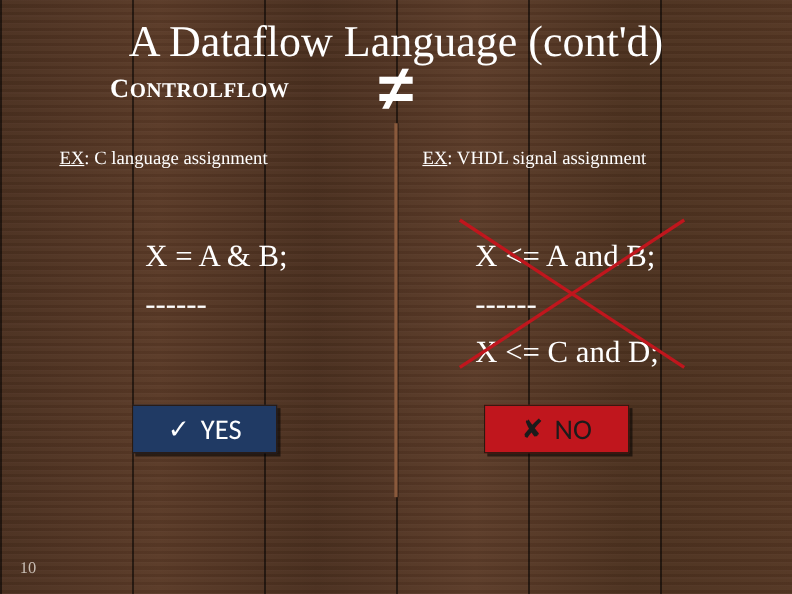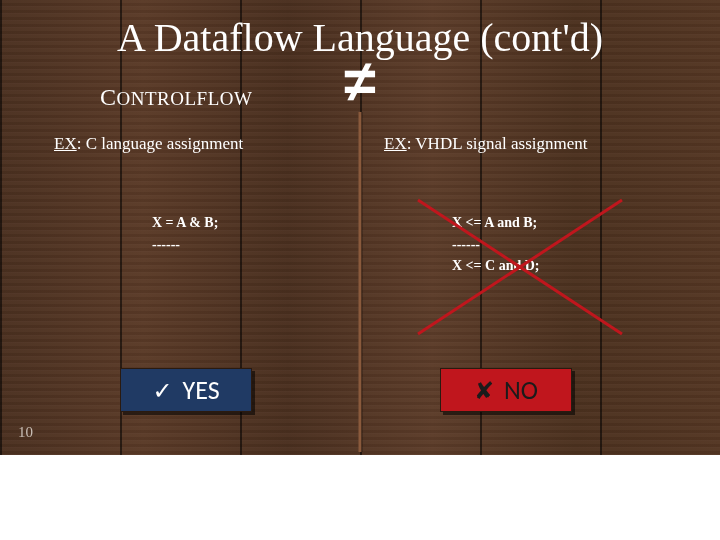--- a/index.html
+++ b/index.html
@@ -5,21 +5,21 @@
   * { margin: 0; padding: 0; box-sizing: border-box; }
   body {
     width: 720px;
     height: 540px;
     overflow: hidden;
     font-family: "Times New Roman", Georgia, serif;
     position: relative;
   }
   .slide {
     width: 720px;
-    height: 455px;
+    height: 540px;
     position: relative;
     background:
       repeating-linear-gradient(90deg,
         rgba(0,0,0,0.55) 0px, rgba(0,0,0,0.55) 2px,
         rgba(0,0,0,0.0) 2px, rgba(0,0,0,0.0) 120px),
       repeating-linear-gradient(0deg,
         rgba(255,255,255,0.03) 0px, rgba(255,255,255,0.03) 1px,
         rgba(0,0,0,0.05) 1px, rgba(0,0,0,0.05) 4px,
         rgba(255,255,255,0.02) 4px, rgba(255,255,255,0.02) 7px),
       linear-gradient(90deg, #4b3020, #5a3a27 20%, #4a2f1f 40%, #5c3c29 60%, #4c311f 80%, #543623);
@@ -40,46 +40,45 @@
     top: 52px;
     transform: translateX(-50%);
     font-size: 58px;
     color: #ffffff;
     font-family: Arial, sans-serif;
     font-weight: bold;
     line-height: 1;
   }
   .heading {
     position: absolute;
-    top: 84px;
+    top: 68px;
     color: #ffffff;
     font-size: 24px;
-    font-weight: normal;
+    font-weight: bold;
     letter-spacing: 0.5px;
   }
   .heading.left { left: 100px; }
   .heading.right { left: 446px; }
   .smallcaps { font-size: 19px; }
   .ex {
     position: absolute;
     top: 134px;
     color: #ffffff;
     font-size: 17px;
   }
   .ex.left { left: 54px; }
   .ex.right { left: 384px; }
   .u { text-decoration: underline; }
   .code {
     position: absolute;
     top: 212px;
     color: #ffffff;
-    font-size: 14px;
-    font-weight: bold;
+    font-size: 28px;
+    font-weight: normal;
     line-height: 1.55;
-    margin-left: 20px;
   }
   .code.left { left: 132px; }
   .code.right { left: 432px; }
   .badge {
     position: absolute;
     top: 368px;
     width: 132px;
     height: 44px;
     border: 1px solid #2a1a10;
     box-shadow: 3px 3px 0 rgba(0,0,0,0.55);

